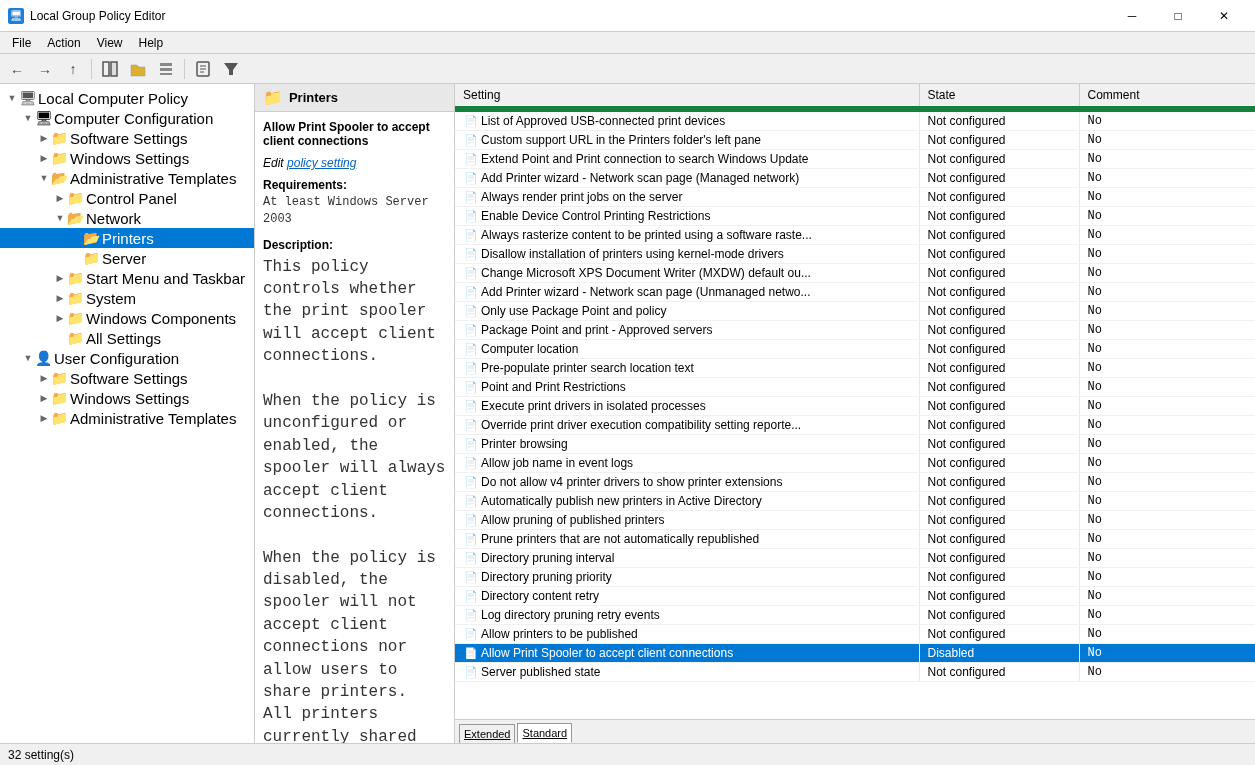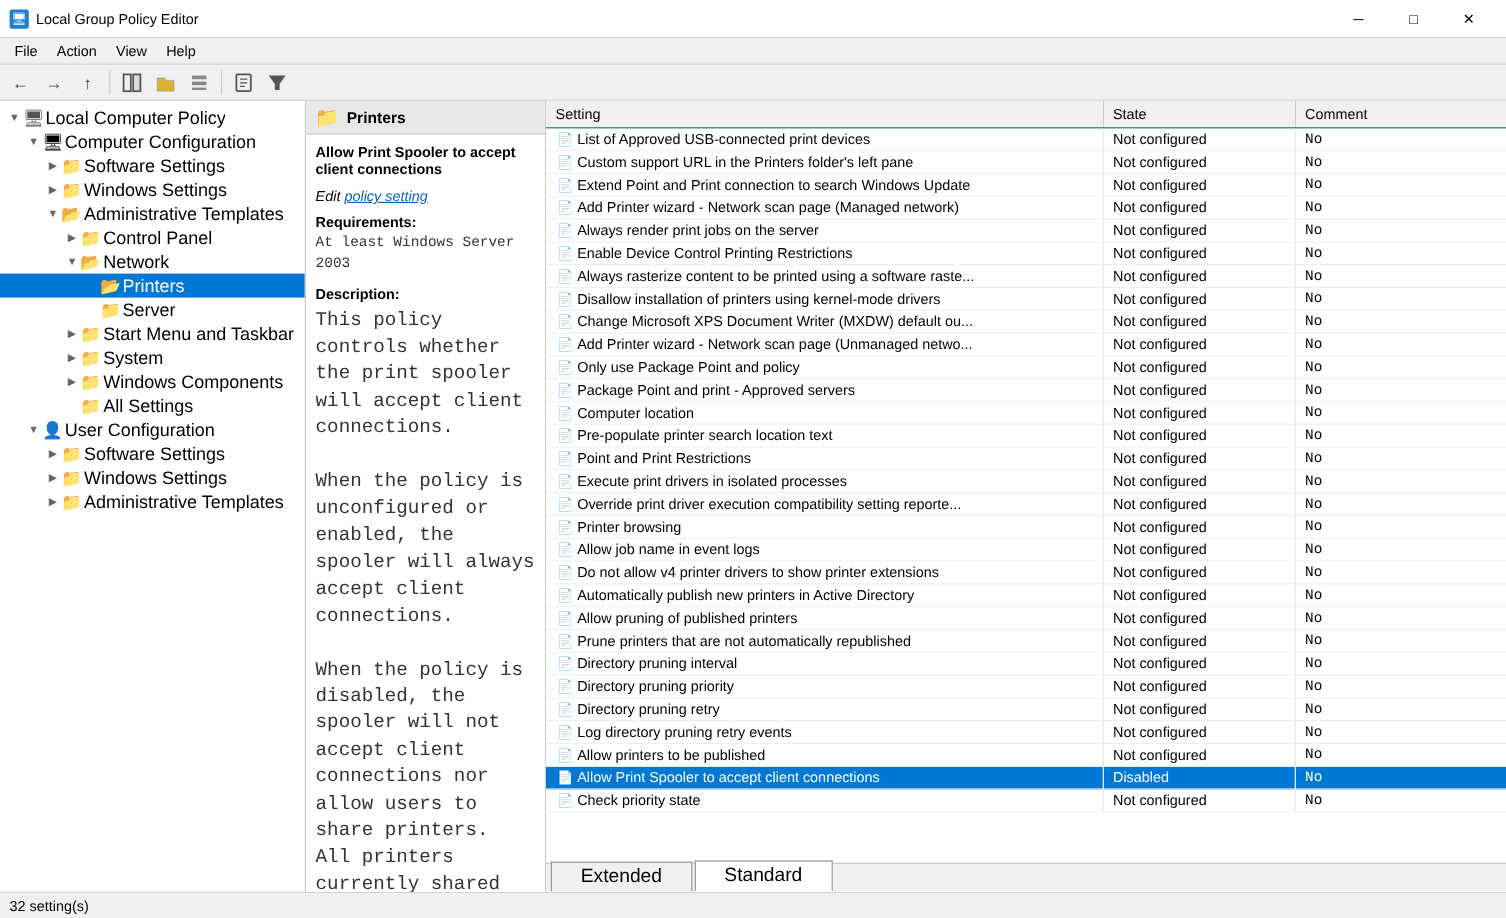--- a/index.html
+++ b/index.html
@@ -49,38 +49,38 @@
     .policy-title { font-weight: bold; font-size: 12px; margin-bottom: 8px; }
     .policy-link { color: #0563c1; text-decoration: underline; cursor: pointer; }
     .section-label { font-weight: bold; margin-top: 8px; }
     .section-text { margin-top: 2px; color: #333; line-height: 1.4; font-family: Liberation Mono, monospace; }
 
     
     .right-panel { flex: 1; background: #fff; overflow: hidden; display: flex; flex-direction: column; }
     .right-table { flex: 1; overflow-y: auto; overflow-x: hidden; }
     table { width: 100%; border-collapse: collapse; }
     thead tr { background: #f0f0f0; }
-    th { padding: 4px 8px; text-align: left; font-weight: normal; font-size: 12px; border-bottom: 1px solid #15803d; border-right: 1px solid #ccc; cursor: pointer; position: sticky; top: 0; background: #f0f0f0; z-index: 1; }
+    th { padding: 4px 8px; text-align: left; font-weight: normal; font-size: 12px; border-bottom: 6px solid #15803d; border-right: 1px solid #ccc; cursor: pointer; position: sticky; top: 0; background: #f0f0f0; z-index: 1; }
     th:last-child { border-right: none; }
     td { padding: 2px 8px; font-size: 12px; border-bottom: 1px solid #f0f0f0; border-right: 1px solid #e8e8e8; }
     td:last-child { border-right: none; font-family: Liberation Mono, monospace; }
     tr.selected-row { background: #0078d4; color: #fff; }
     tr.selected-row td { color: #fff; }
     .setting-icon { width: 16px; display: inline-block; text-align: center; font-size: 11px; color: #555; margin-right: 2px; }
     .setting-cell { display: flex; align-items: center; }
     .col-setting { width: 58%; }
     .col-state { width: 20%; }
     .col-comment { width: 22%; }
 
     
     .status-bar { height: 22px; background: #f0f0f0; border-top: 1px solid #ccc; display: flex; align-items: center; padding: 0 8px; font-size: 12px; }
 
     
     .tabs-bar { height: 24px; background: #f0f0f0; border-top: 1px solid #ccc; display: flex; align-items: flex-end; padding: 0 4px; }
-    .tab { padding: 3px 24px; border: 1px solid #999; border-bottom: none; background: #f0f0f0; font-size: 16px; cursor: pointer; margin-right: 2px; }
+    .tab { padding: 3px 4px; border: 1px solid #999; border-bottom: none; background: #f0f0f0; font-size: 11px; cursor: pointer; margin-right: 2px; text-decoration: underline; }
     .tab.active { background: #fff; border-bottom: 1px solid #fff; }
 
     
     .folder-icon { color: #dcb030; }
     .folder-open-icon { color: #dcb030; }
     .computer-icon { color: #555; }
   </style>
 </head>
 <body>
 
@@ -533,21 +533,21 @@
           <span>Directory pruning priority</span>
         </div>
       </td>
       <td class="col-state">Not configured</td>
       <td class="col-comment">No</td>
     </tr>
             <tr>
       <td class="col-setting">
         <div class="setting-cell">
           <span class="setting-icon">📄</span>
-          <span>Directory pruning retry</span>
+          <span>Directory content retry</span>
         </div>
       </td>
       <td class="col-state">Not configured</td>
       <td class="col-comment">No</td>
     </tr>
             <tr>
       <td class="col-setting">
         <div class="setting-cell">
           <span class="setting-icon">📄</span>
           <span>Log directory pruning retry events</span>
@@ -573,21 +573,21 @@
           <span>Allow Print Spooler to accept client connections</span>
         </div>
       </td>
       <td class="col-state">Disabled</td>
       <td class="col-comment">No</td>
     </tr>
             <tr>
       <td class="col-setting">
         <div class="setting-cell">
           <span class="setting-icon">📄</span>
-          <span>Check priority state</span>
+          <span>Server published state</span>
         </div>
       </td>
       <td class="col-state">Not configured</td>
       <td class="col-comment">No</td>
     </tr>
           </tbody>
       </table>
     </div>
 
     <div class="tabs-bar">

